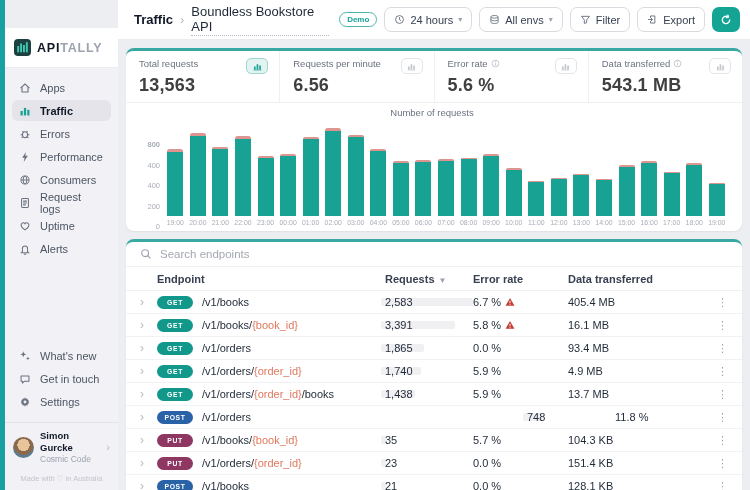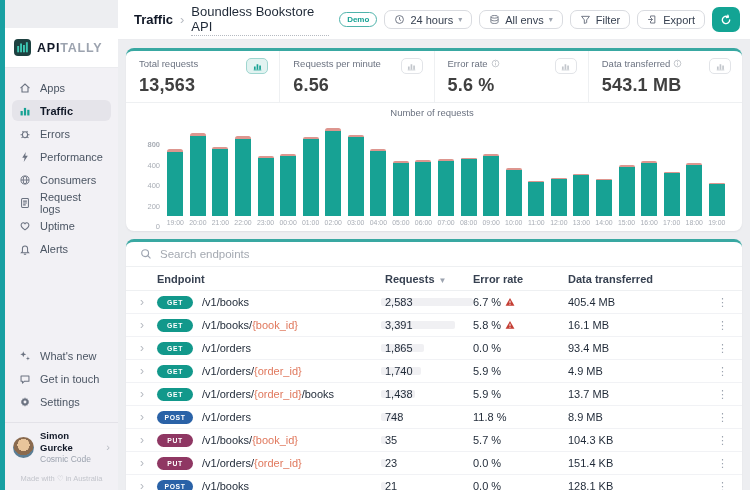--- a/index.html
+++ b/index.html
@@ -28,21 +28,21 @@
   .made-in { font-size:7.5px; color:#c3c5cc; text-align:center; padding:3px 0 7px; }
 
   
   .main { flex:1; display:flex; flex-direction:column; min-width:0; }
   .topbar { height:40px; background:#fff; border-bottom:1px solid #ebecef; display:flex; align-items:center; padding:0 10px 0 16px; gap:7px; }
   .crumb-section { font-size:13px; font-weight:700; color:#111827; }
   .crumb-sep { color:#b6bac1; font-size:13px; }
   .crumb-page { font-size:13px; color:#1f2937; border-bottom:1px dotted #b6bac1; padding-bottom:1px; cursor:pointer; }
   .demo-badge { border:1px solid #4fb3ab; color:#17a294; font-size:8px; font-weight:700; border-radius:9px; padding:2px 7px; margin-left:3px; }
   .topbar-right { margin-left:auto; display:flex; gap:7px; align-items:center; }
-  .btn { height:19px; border:1px solid #d9dbe0; border-radius:7px; background:#fff; display:flex; align-items:center; gap:5px; padding:0 9px; font-size:11px; color:#374151; cursor:pointer; white-space:nowrap; }
+  .btn { height:25px; border:1px solid #d9dbe0; border-radius:7px; background:#fff; display:flex; align-items:center; gap:5px; padding:0 9px; font-size:11px; color:#374151; cursor:pointer; white-space:nowrap; }
   .btn svg { width:11px; height:11px; color:#6b7280; }
   .btn .caret { color:#9ca3af; font-size:8px; }
   .btn-refresh { width:28px; height:25px; background:#13a494; border:none; border-radius:7px; display:flex; align-items:center; justify-content:center; cursor:pointer; }
   .btn-refresh svg { width:12px; height:12px; color:#fff; }
 
   .content { flex:1; padding:8px 8px 0 8px; display:flex; flex-direction:column; gap:8px; min-height:0; }
   .panel { background:#fff; border-radius:8px; border-top:3px solid #39a8a2; box-shadow:0 1px 2px rgba(16,24,40,.06); }
 
   
   .stats-row { display:flex; border-bottom:1px solid #eef0f2; }
@@ -595,21 +595,20 @@
             <div class="trow">
               <div class="col-exp row-chevron">›</div>
               <div class="col-endpoint">
                 <div class="method-badge" style="background: rgb(42, 98, 167);">POST</div>
                 <div class="path"><span>/v1/orders</span></div>
               </div>
               <div class="col-req req-cell"><div class="req-bar" style="width: calc(18% + 4px);"></div><span class="req-val">748</span></div>
               <div class="col-err">
                 <span>11.8 %</span>
               </div>
-              <div class="col-data">8.9 MB</div>
               <div class="col-act kebab">⋮</div>
             </div>
             <div class="trow">
               <div class="col-exp row-chevron">›</div>
               <div class="col-endpoint">
                 <div class="method-badge" style="background: rgb(143, 55, 99);">PUT</div>
                 <div class="path"><span>/v1/books/</span><span style="color: rgb(224, 121, 94);">{book_id}</span></div>
               </div>
               <div class="col-req req-cell"><div class="req-bar" style="width: calc(2% + 4px);"></div><span class="req-val">35</span></div>
               <div class="col-err">

